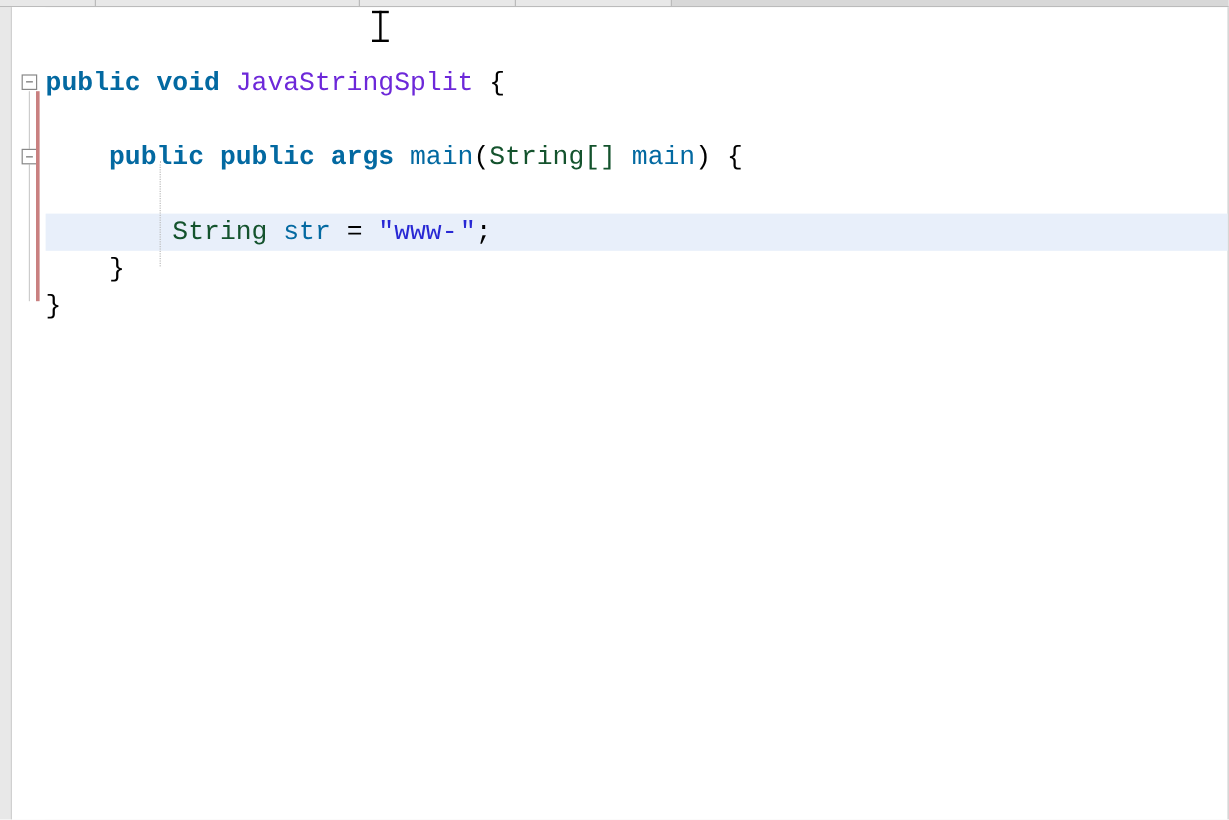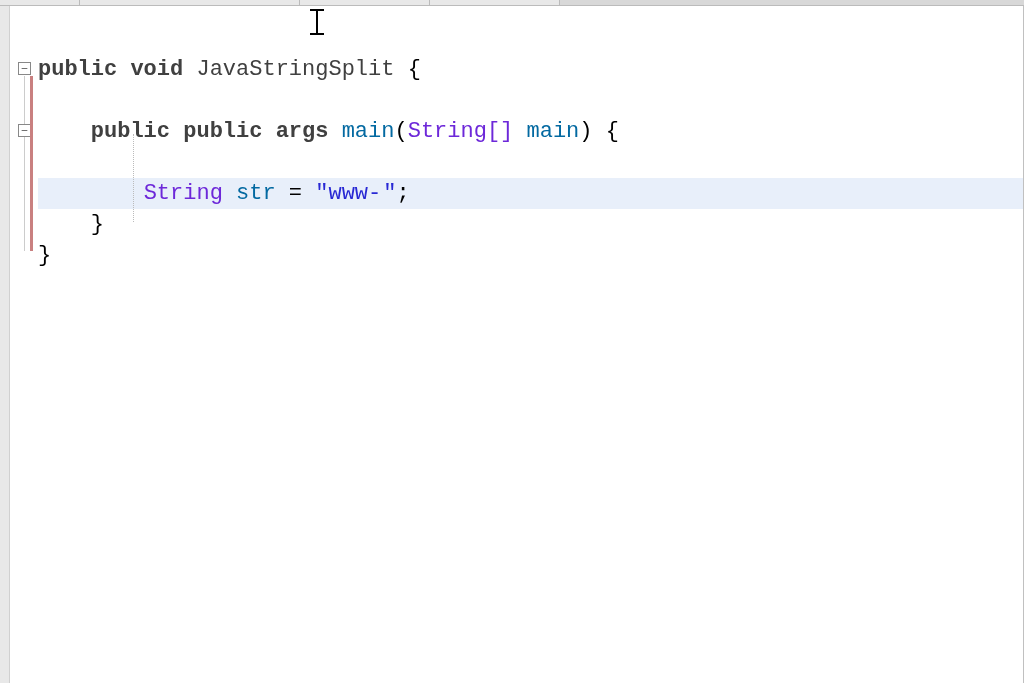--- a/index.html
+++ b/index.html
@@ -74,23 +74,23 @@
     }
     .code-line {
       height: 31px;
       line-height: 31px;
       white-space: pre;
       padding-left: 0;
     }
     .highlighted {
       background: #e8effa;
     }
-    .kw { color: #404040; font-weight: bold; margin-top: 22px; }
-    .cls { color: #404040; }
-    .type { color: #6d28d9; }
+    .kw { color: #0369a1; font-weight: bold; margin-top: 22px; }
+    .cls { color: #6d28d9; }
+    .type { color: #14532d; }
     .str { color: #2828d4; }
     .punct { color: #000; }
     .ident { color: #0369a1; }
     .text-cursor {
       display: inline-block;
       width: 2px;
       height: 24px;
       background: transparent;
       vertical-align: middle;
       position: relative;

